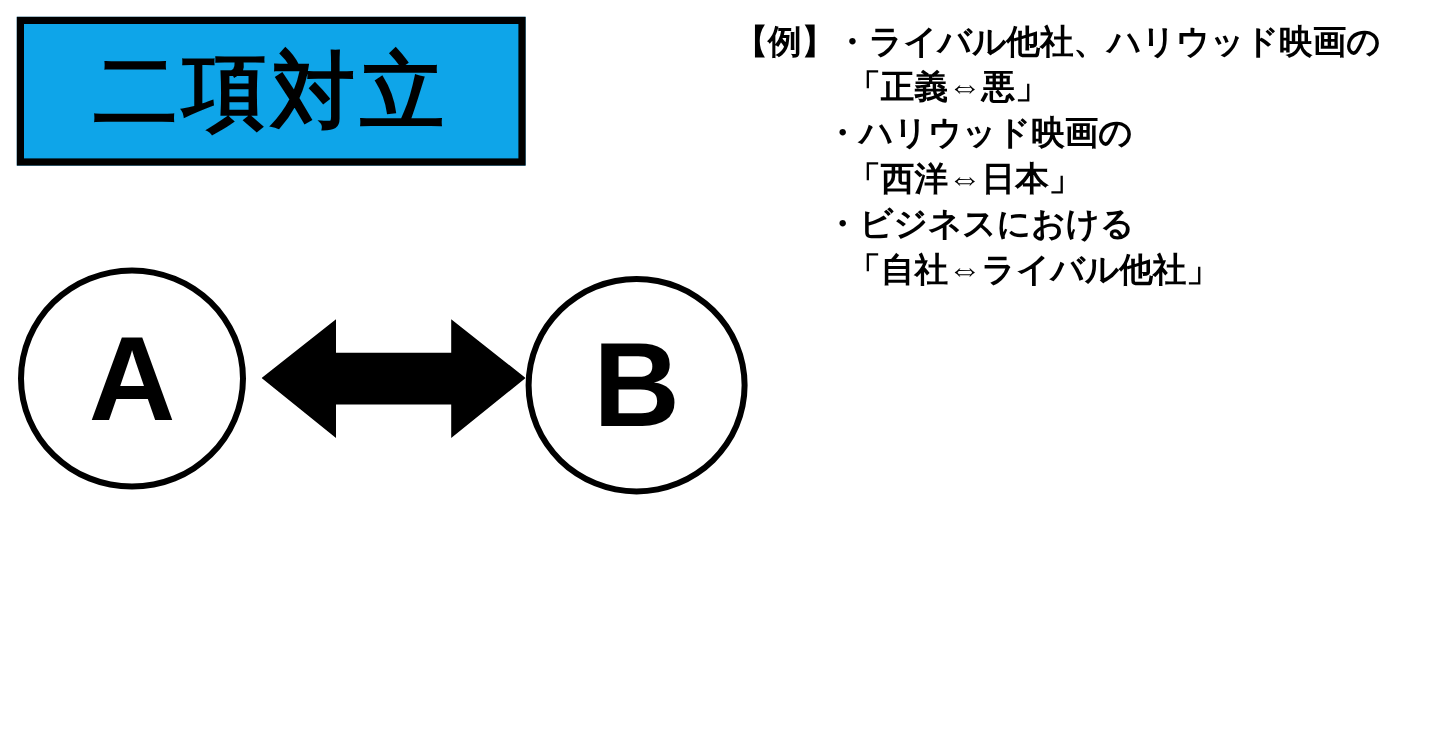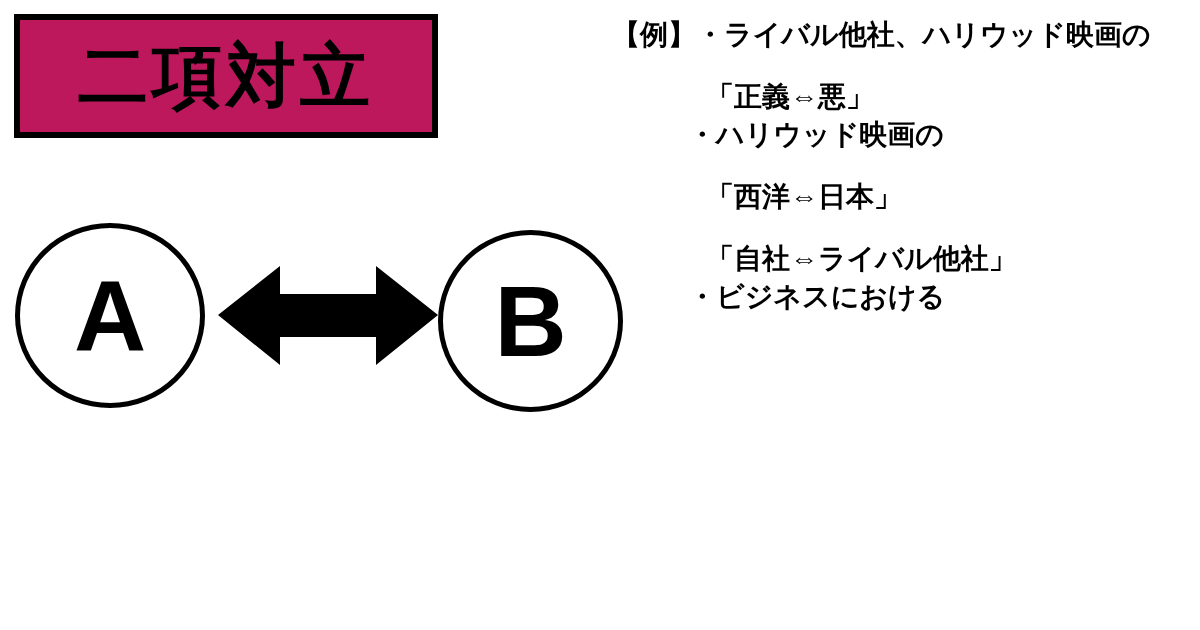--- a/index.html
+++ b/index.html
@@ -23,21 +23,21 @@
     position: absolute;
     left: 14px;
     top: 14px;
     width: 424px;
     height: 124px;
     border: 6px solid #000;
     box-sizing: border-box;
     display: flex;
     align-items: center;
     justify-content: center;
-    background: #be185d;
+    background: #0ea5e9;
   }
   .title-text {
     font-size: 70px;
     font-weight: bold;
     letter-spacing: 4px;
     line-height: 1;
     white-space: nowrap;
   }
   .circle {
     position: absolute;
@@ -79,21 +79,21 @@
     top: 16px;
     font-size: 28px;
     font-weight: bold;
     line-height: 38px;
   }
   .ex-line {
     white-space: pre;
   }
   .indent-0 { padding-left: 0; }
   .indent-1 { padding-left: 76px; }
-  .indent-2 { padding-left: 94px; margin-top: 24px; }
+  .indent-2 { padding-left: 94px; }
 </style>
 </head>
 <body>
 
 <div class="canvas">
 
   <div class="title-box">
     <span class="title-text">二項対立</span>
   </div>
 
@@ -107,17 +107,17 @@
 
   <div class="circle circle-b">
     <span class="node-label">B</span>
   </div>
 
   <div class="examples">
     <div class="ex-line indent-0">【例】・ライバル他社、ハリウッド映画の</div>
     <div class="ex-line indent-2">「正義⇔悪」</div>
     <div class="ex-line indent-1">・ハリウッド映画の</div>
     <div class="ex-line indent-2">「西洋⇔日本」</div>
+    <div class="ex-line indent-1">・ビジネスにおける</div>
     <div class="ex-line indent-2">「自社⇔ライバル他社」</div>
-    <div class="ex-line indent-1">・ビジネスにおける</div>
   </div>
 
 </div>
 
 </body></html>

